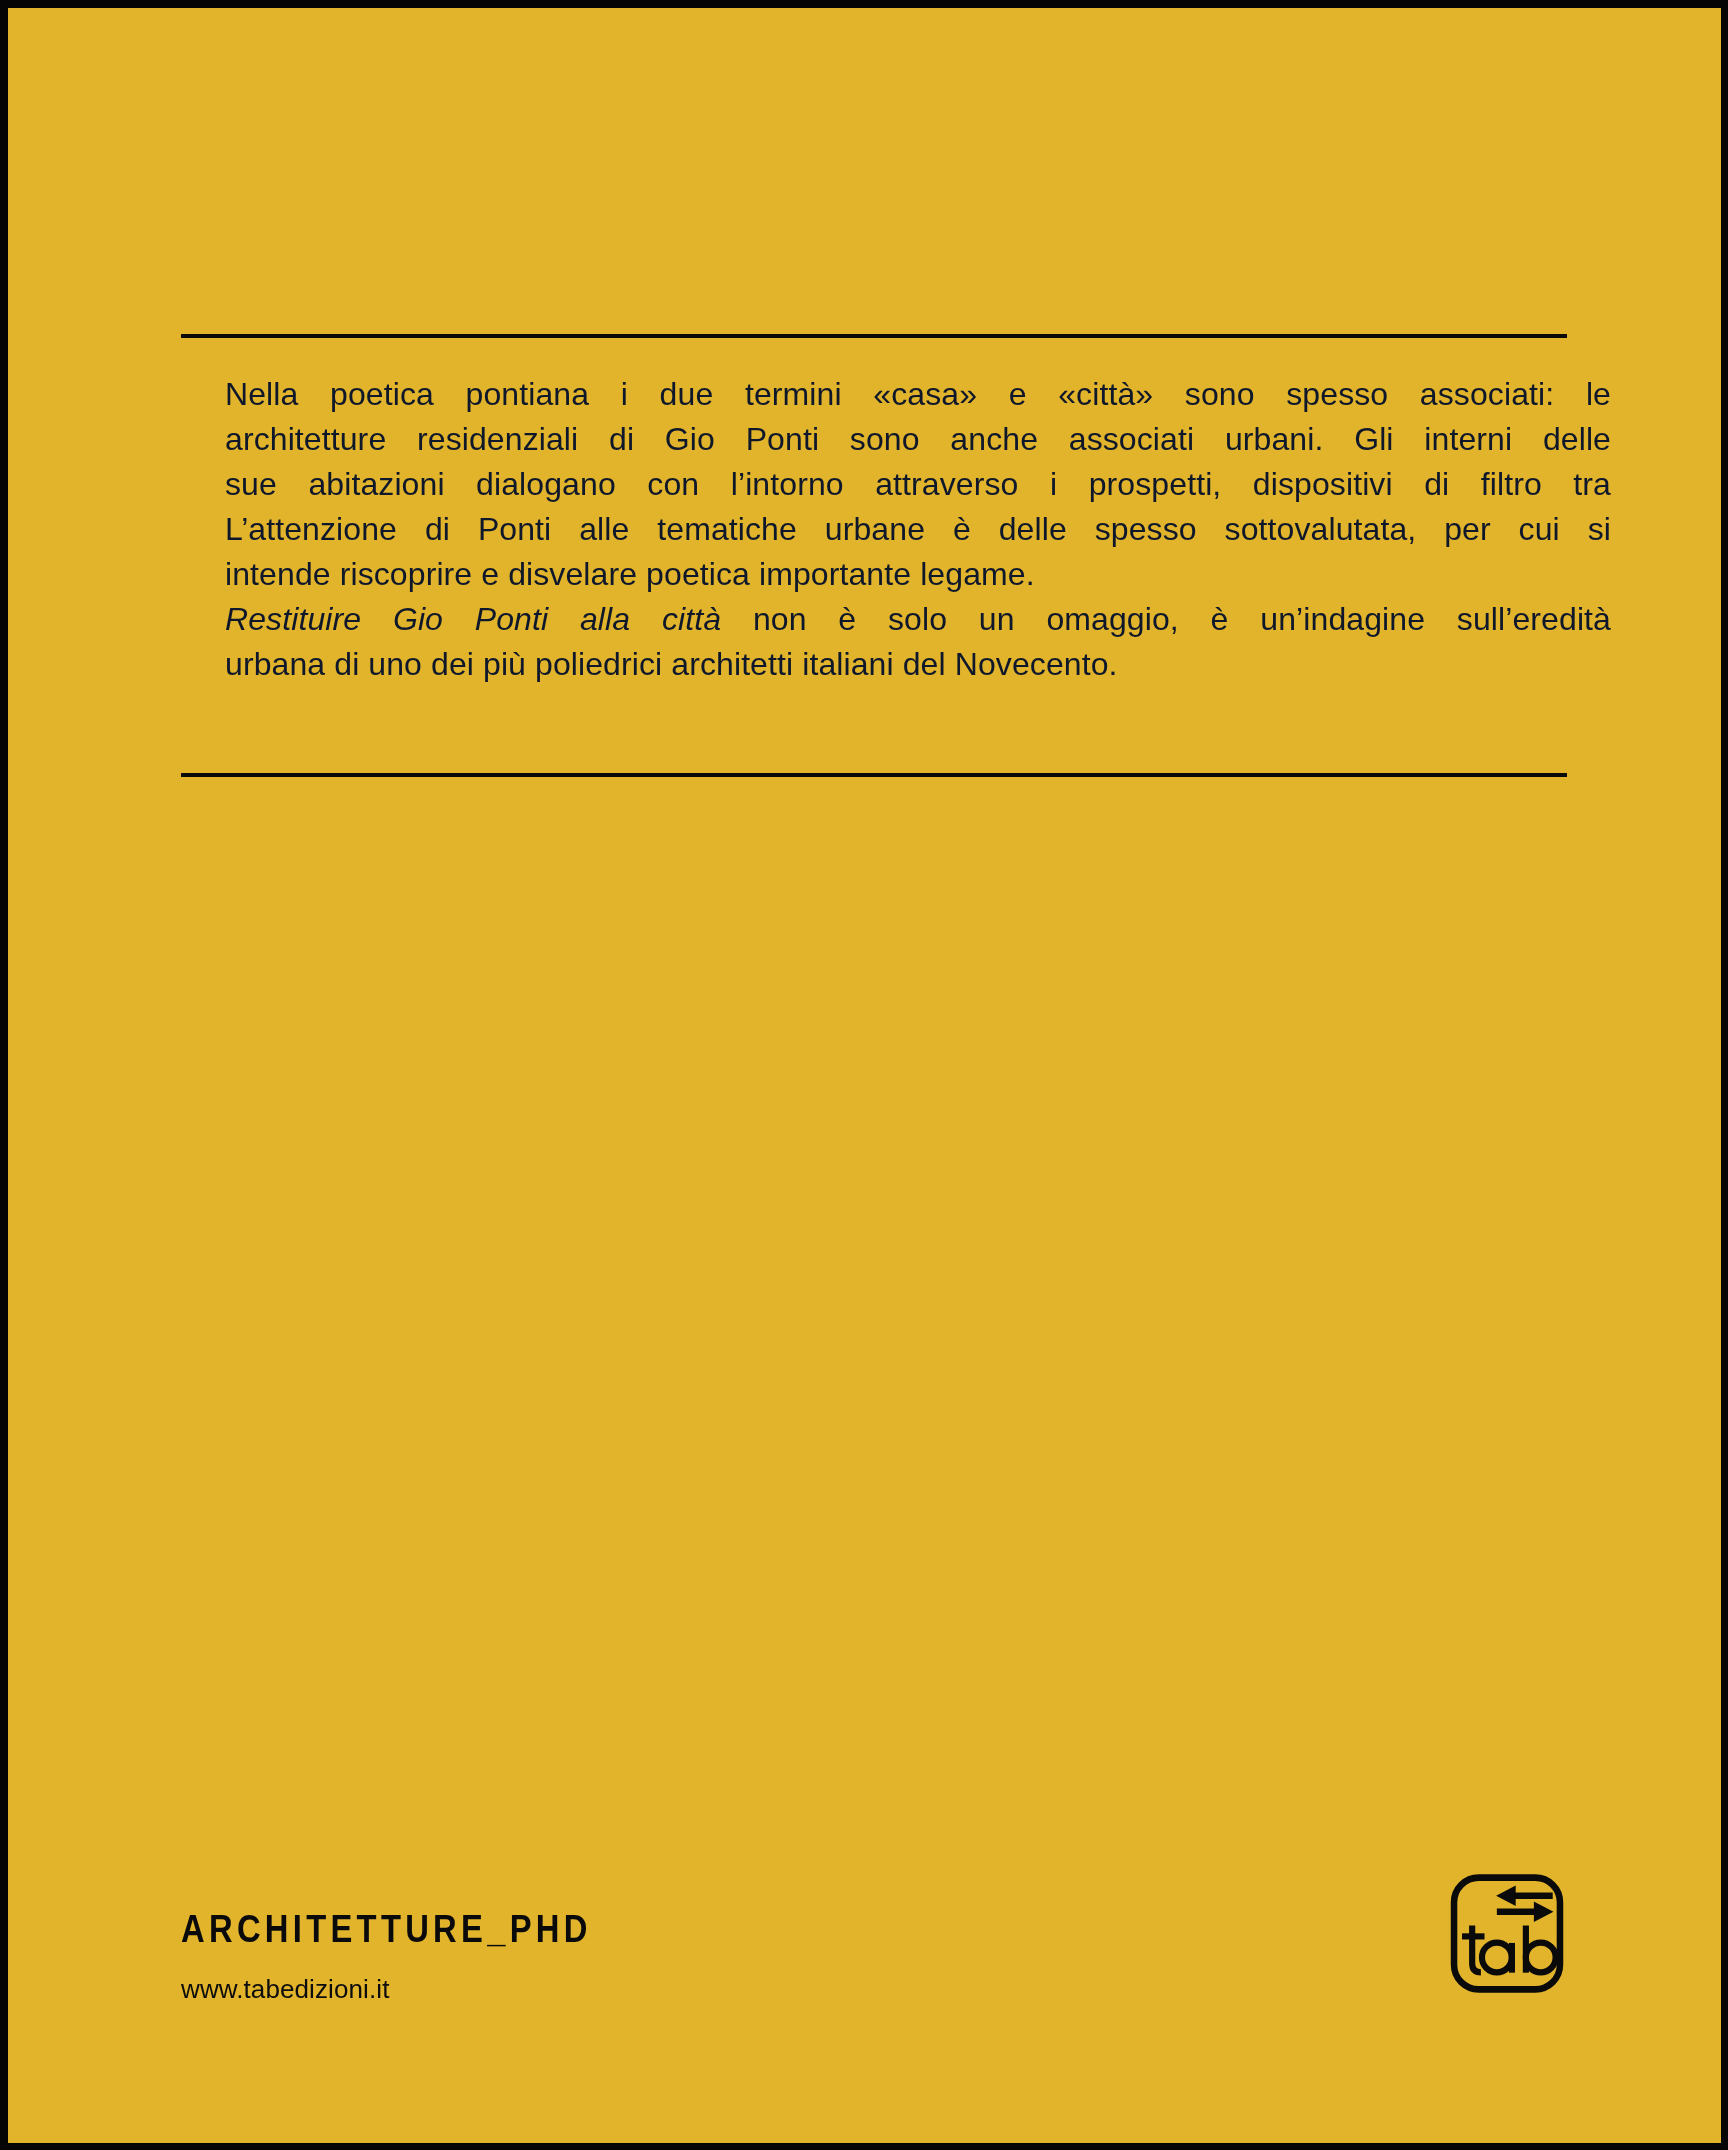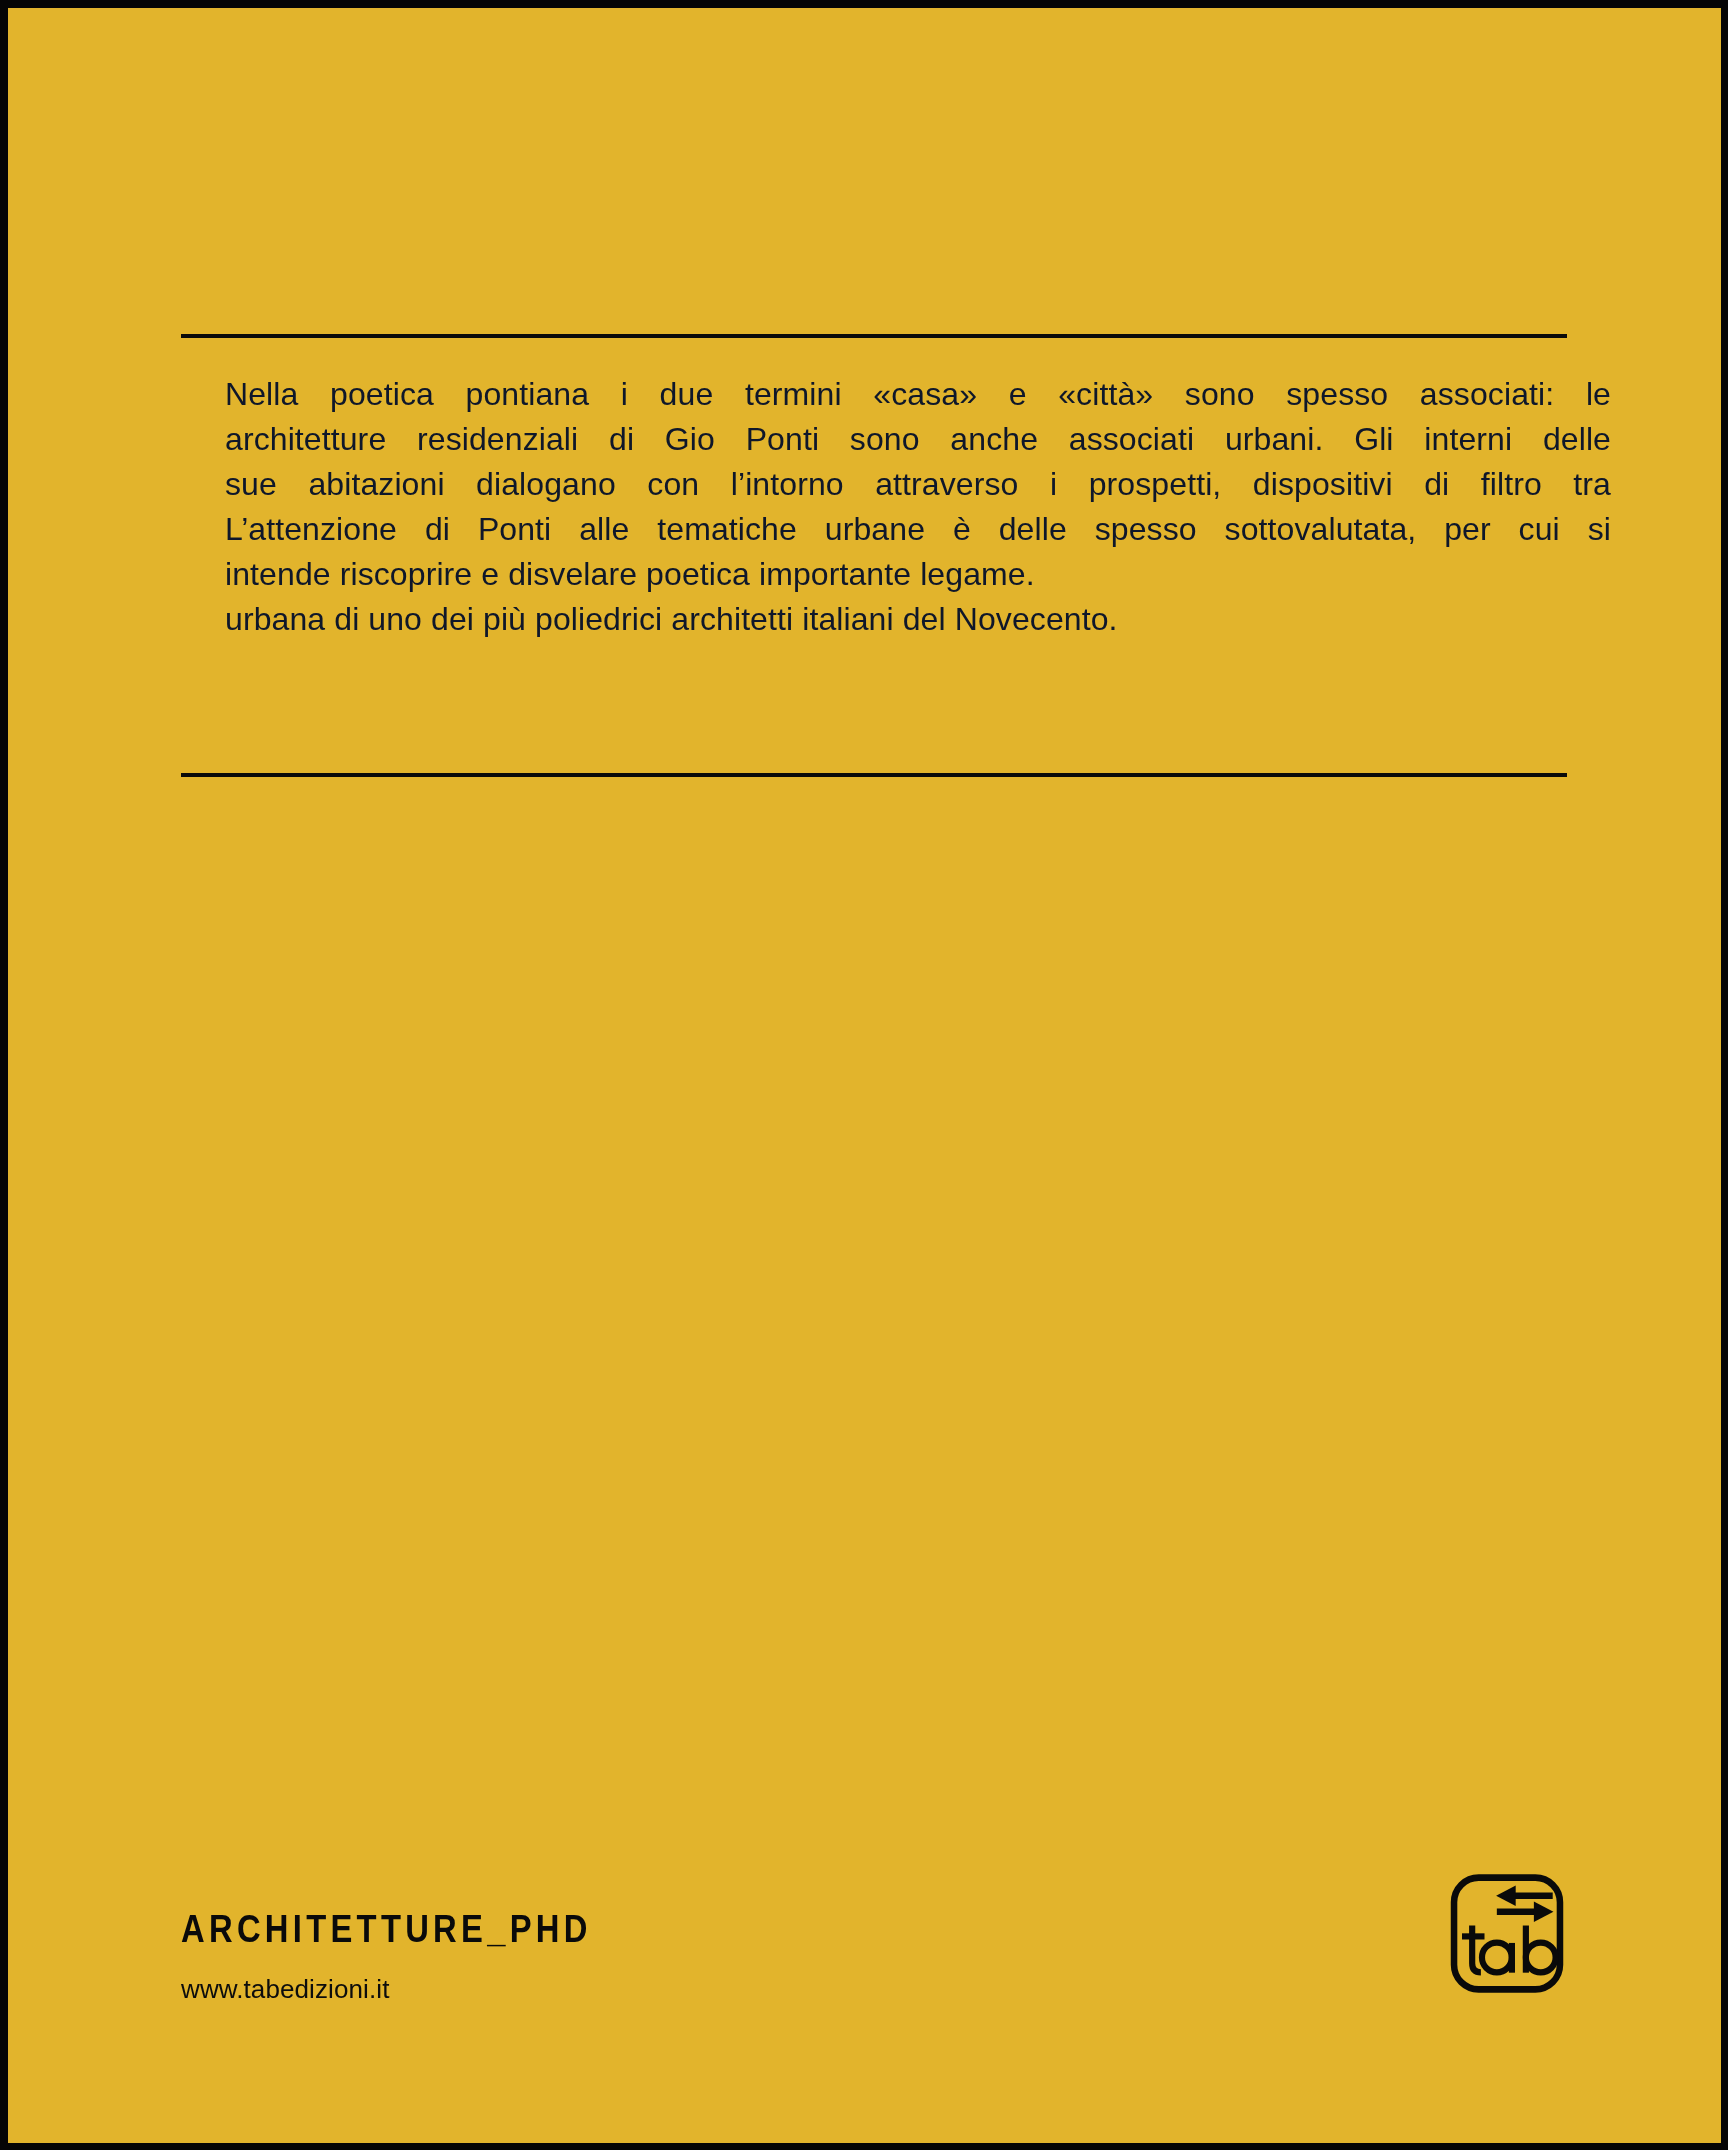--- a/index.html
+++ b/index.html
@@ -71,20 +71,21 @@
 <div class="page">
 
   <div class="rule rule-top"></div>
 
   <div class="blurb">
       <div class="line"><span>Nella poetica pontiana i due termini «casa» e «città» sono spesso associati: le</span></div>
       <div class="line"><span>architetture residenziali di Gio Ponti sono anche associati urbani. Gli interni delle</span></div>
       <div class="line"><span>sue abitazioni dialogano con l’intorno attraverso i prospetti, dispositivi di filtro tra</span></div>
       <div class="line"><span>L’attenzione di Ponti alle tematiche urbane è delle spesso sottovalutata, per cui si</span></div>
       <div class="line last"><span>intende riscoprire e disvelare poetica importante legame.</span></div>
+      <div class="line"><span class="it">Restituire Gio Ponti alla città</span><span> non è solo un omaggio, è un’indagine sull’eredità</span></div>
       <div class="line last"><span>urbana di uno dei più poliedrici architetti italiani del Novecento.</span></div>
     </div>
 
   <div class="rule rule-bottom"></div>
 
   <div class="series">ARCHITETTURE_PHD</div>
 
   <div class="website">www.tabedizioni.it</div>
 
   <svg class="logo" viewBox="0 0 156 164" xmlns="http://www.w3.org/2000/svg">

